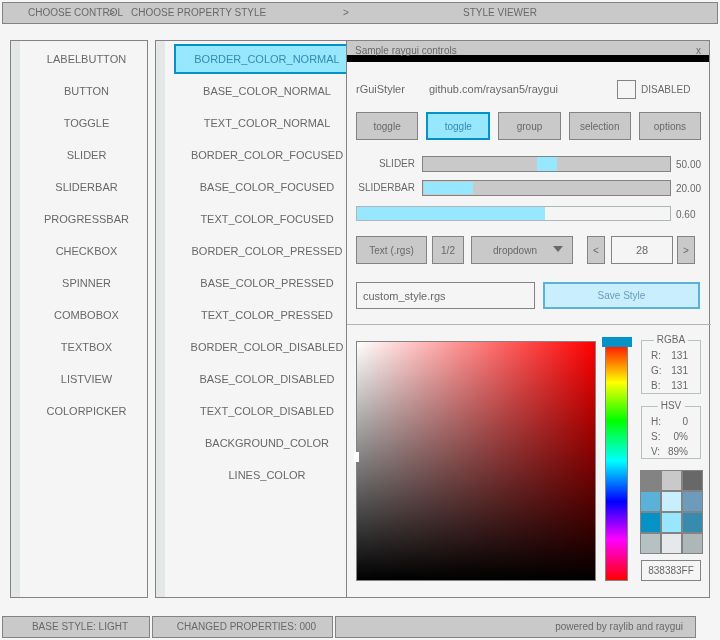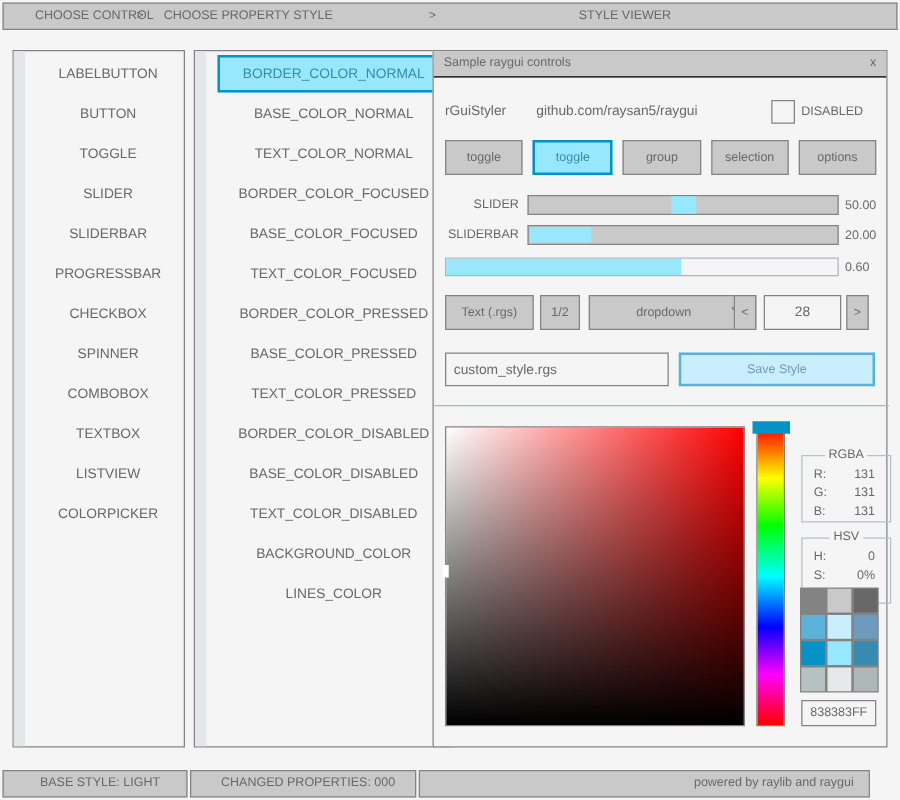--- a/index.html
+++ b/index.html
@@ -23,21 +23,21 @@
   .scroll-strip { position:absolute; left:0; top:0; bottom:0; width:9px; background:#e3e7e8; }
   .list-items { position:absolute; left:9px; right:0; top:3px; bottom:0; }
   .list-item {
     height:30px; margin:0 3px 2px 9px; display:flex; align-items:center; justify-content:center;
     border:2px solid transparent; cursor:pointer;
   }
   .list-item.selected { background:#97e8ff; border-color:#0492c7; color:#368baf; }
 
   
   .window { left:346px; top:40px; width:364px; height:558px; background:#f5f5f5; border:1px solid #838383; }
-  .titlebar { position:absolute; left:0; top:0; width:100%; height:21px; background:#c9c9c9; border-bottom:1px solid #000000;text-align:right; }
+  .titlebar { position:absolute; left:0; top:0; width:100%; height:21px; background:#c9c9c9; border-bottom:7px solid #000000;text-align:right; }
   .titlebar .title { position:absolute; left:8px; line-height:20px; font-size:10px; }
   .titlebar .close { position:absolute; right:8px; line-height:20px; font-size:10px; cursor:pointer; }
 
   .btn {
     background:#c9c9c9; border:1px solid #838383; color:#686868;
     display:flex; align-items:center; justify-content:center; font-size:10px; cursor:pointer;
   }
   .btn.active { background:#97e8ff; border:2px solid #0492c7; color:#368baf; }
   .toggle-row { position:absolute; left:9px; top:71px; width:345px; height:28px; display:flex; gap:8px; }
   .toggle-row .btn { flex:1; }
@@ -64,21 +64,21 @@
     background: linear-gradient(to bottom, rgba(0,0,0,0) 0%, #000 100%),
                 linear-gradient(to right, #fff 0%, #ff0000 100%);
   }
   .sv-cursor { position:absolute; left:-3px; top:110px; width:5px; height:10px; background:#ffffff; }
   .hue-bar {
     position:absolute; left:258px; top:300px; width:23px; height:240px; border:1px solid #838383; cursor:pointer;
     background: linear-gradient(to bottom, #ff0000 0%, #ffff00 17%, #00ff00 33%, #00ffff 50%, #0000ff 67%, #ff00ff 83%, #ff0000 100%);
   }
   .hue-cursor { position:absolute; left:255px; top:296px; width:30px; height:10px; background:#0492c7; cursor:grab; }
 
-  .groupbox { position:absolute; left:294px; width:72px; border:1px solid #b5c1c2; font-size:10px;margin-top:24px; }
+  .groupbox { position:absolute; left:294px; width:60px; border:1px solid #b5c1c2; font-size:10px; }
   .groupbox .gtitle { position:absolute; top:-7px; left:50%; transform:translateX(-50%); background:#f5f5f5; padding:0 3px; line-height:12px; }
   .groupbox .grow { display:flex; justify-content:space-between; padding:0 12px 0 9px; line-height:15px; }
   .groupbox .grows { padding-top:7px; padding-bottom:3px; }
 
   .swatch-grid { position:absolute; left:293px; top:429px; width:63px; height:84px; background:#838383;
     display:grid; grid-template-columns:repeat(3,19px); grid-auto-rows:19px; gap:2px; padding:1px; }
   .swatch { width:19px; height:19px; cursor:pointer; }
 
   .hex-box { position:absolute; left:294px; top:519px; width:60px; height:21px; text-align:center; line-height:19px; font-size:10px; }
 </style>
@@ -262,21 +262,21 @@
       <div class="pfill" style="width: 60%;"></div>
     </div>
     <span class="value-l" style="top:167px;">0.60</span>
 
     <div class="abs btn" style="left:9px; top:195px; width:71px; height:28px;">
       <span>Text (.rgs)</span>
     </div>
     <div class="abs btn" style="left:85px; top:195px; width:32px; height:28px;">
       <span>1/2</span>
     </div>
-    <div class="abs btn" style="left:124px; top:195px; width:134px; height:28px;">
+    <div class="abs btn" style="left:124px; top:195px; width:102px; height:28px;">
       <span style="margin-right:14px;">dropdown</span>
       <span class="drop-arrow"></span>
     </div>
     <div class="abs btn" style="left:240px; top:195px; width:18px; height:28px;">
       <span>&lt;</span>
     </div>
     <div class="abs white-box" style="left:264px; top:195px; width:62px; height:28px; display:flex; align-items:center; justify-content:center;">
       <span>28</span>
     </div>
     <div class="abs btn" style="left:330px; top:195px; width:18px; height:28px;">

